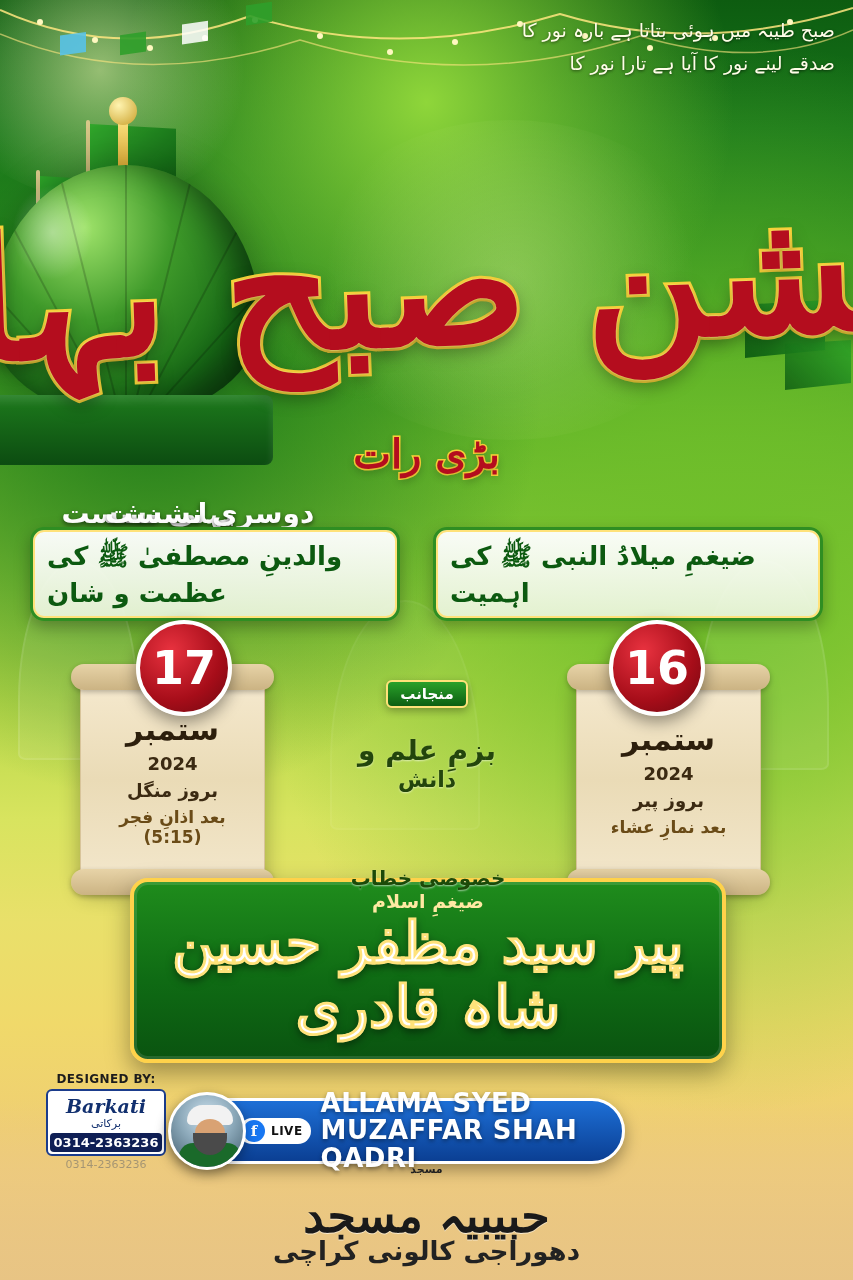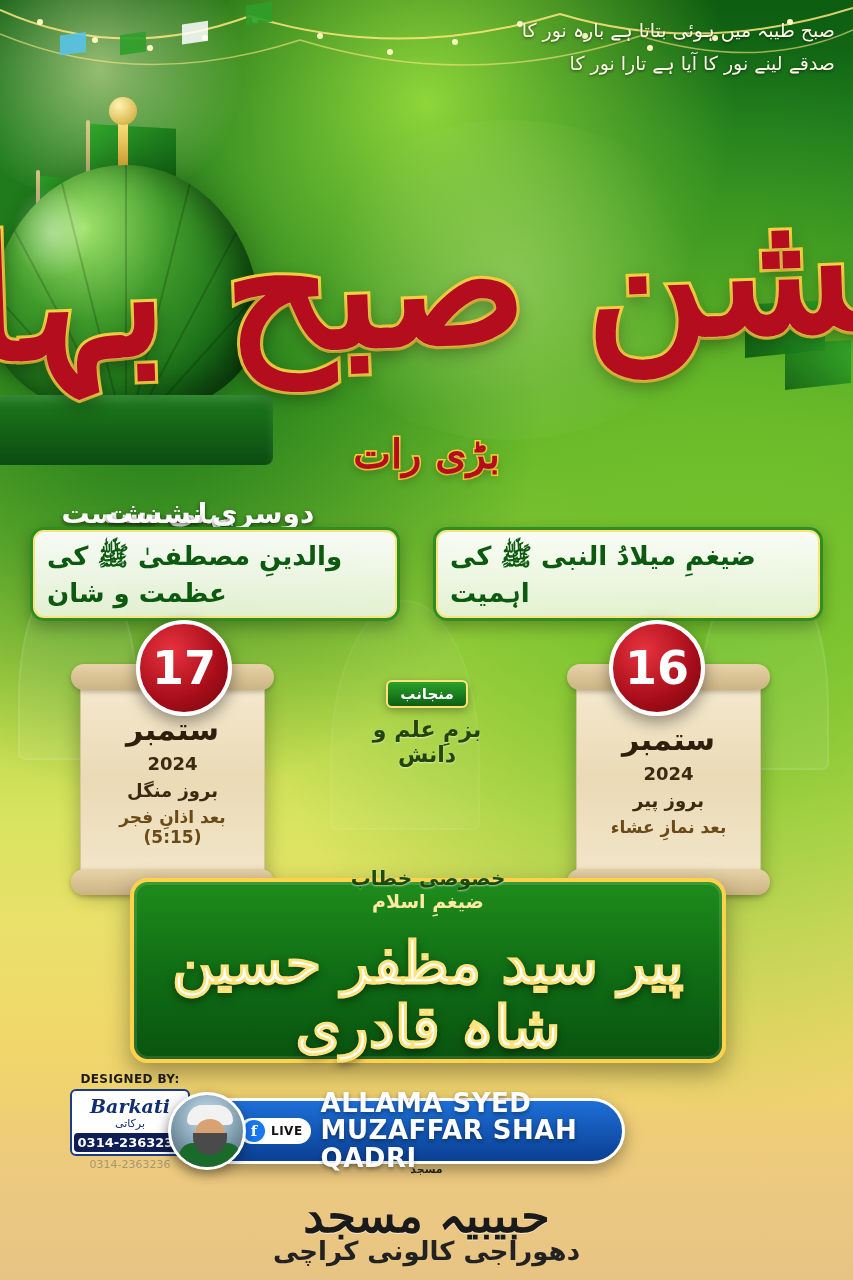--- a/index.html
+++ b/index.html
@@ -181,37 +181,37 @@
   }
   .mid-ribbon {
     position:absolute; direction: rtl; text-align:center;
     color:#ffffff; font-weight:bold;
   }
   .mid-ribbon .tag {
     display:inline-block; background: linear-gradient(180deg,#2aa12a,#0d5f12);
     border:2px solid #ffe27a; border-radius:6px; padding:3px 12px; font-size:15px;
     box-shadow:0 3px 8px rgba(0,0,0,0.3);
   }
-  .mid-ribbon .l1{ font-size:22px; margin-top:9px; color:#23450c; text-shadow:0 1px 2px rgba(255,255,255,0.5);}
+  .mid-ribbon .l1{ font-size:28px; margin-top:26px; color:#23450c; text-shadow:0 1px 2px rgba(255,255,255,0.5);}
   .mid-ribbon .l2{ font-size:22px; color:#23450c; text-shadow:0 1px 2px rgba(255,255,255,0.5);}
 
   
   .speaker-panel {
     position:absolute; left: 130px; top: 878px; width: 596px; height: 185px;
     background: linear-gradient(180deg,#1f8c1c 0%, #0f6b14 55%, #0a5410 100%);
     border: 4px solid #ffd24a;
     border-radius: 18px;
     box-shadow: 0 10px 24px rgba(0,0,0,0.35), inset 0 0 0 3px rgba(255,255,255,0.12);
     direction: rtl; text-align:center; color:#fff;
     padding-top: 8px;
   }
   .sp-kicker { font-size: 19px; color:#ffe9a3; font-weight:bold; }
   .sp-name {
     font-family:"DejaVu Serif", serif;
-    font-size: 58px; font-weight:bold; line-height:1.1; margin-top:20px;
+    font-size: 58px; font-weight:bold; line-height:1.1; margin-top:0;
     color:#ffffff; text-shadow: 0 3px 8px rgba(0,0,0,0.5);
     -webkit-text-stroke: 1px #ffe27a;
   }
   .sp-khitab{
     position:absolute; top:-16px; left:50%; transform:translateX(-50%);
     direction:rtl; font-size:20px; font-weight:bold; color:#1c4a08;
     text-shadow:0 1px 2px rgba(255,255,255,0.6);
     white-space:nowrap;
   }
 
@@ -245,21 +245,20 @@
   }
   .sp-turban{position:absolute; left:16px; top:10px; width:46px;height:20px;border-radius:20px 20px 6px 6px;background:#f2f2f2;}
   .sp-face{position:absolute; left:24px; top:24px; width:30px;height:28px;border-radius:50%;background:#d9a273;}
   .sp-beard{position:absolute; left:22px; top:38px; width:34px;height:22px;border-radius:0 0 20px 20px;background:#4a4a4a;}
   .sp-body{position:absolute; left:8px; bottom:-6px; width:62px;height:30px;border-radius:14px 14px 0 0;background:#1a6a2a;}
 
   
   .designer {
     position:absolute; left: 46px; top: 1072px; width: 120px; text-align:center;
     color:#1c1c1c;
-    margin-left:24px;
   }
   .designer .dby{ font-size: 12px; font-weight:bold; letter-spacing:0.4px;}
   .designer .card{
     margin-top:3px; background:#ffffff; border:2px solid #1b3c8c; border-radius:6px;
     padding:4px 2px 2px;
   }
   .designer .brand{ font-family:"DejaVu Serif", serif; font-style:italic; font-size:19px; font-weight:bold; color:#12306f;}
   .designer .brand-ur{ font-size:11px; color:#12306f;}
   .designer .phone{
     margin-top:3px; background:#0f1f55; color:#fff; font-size:13px; font-weight:bold;

